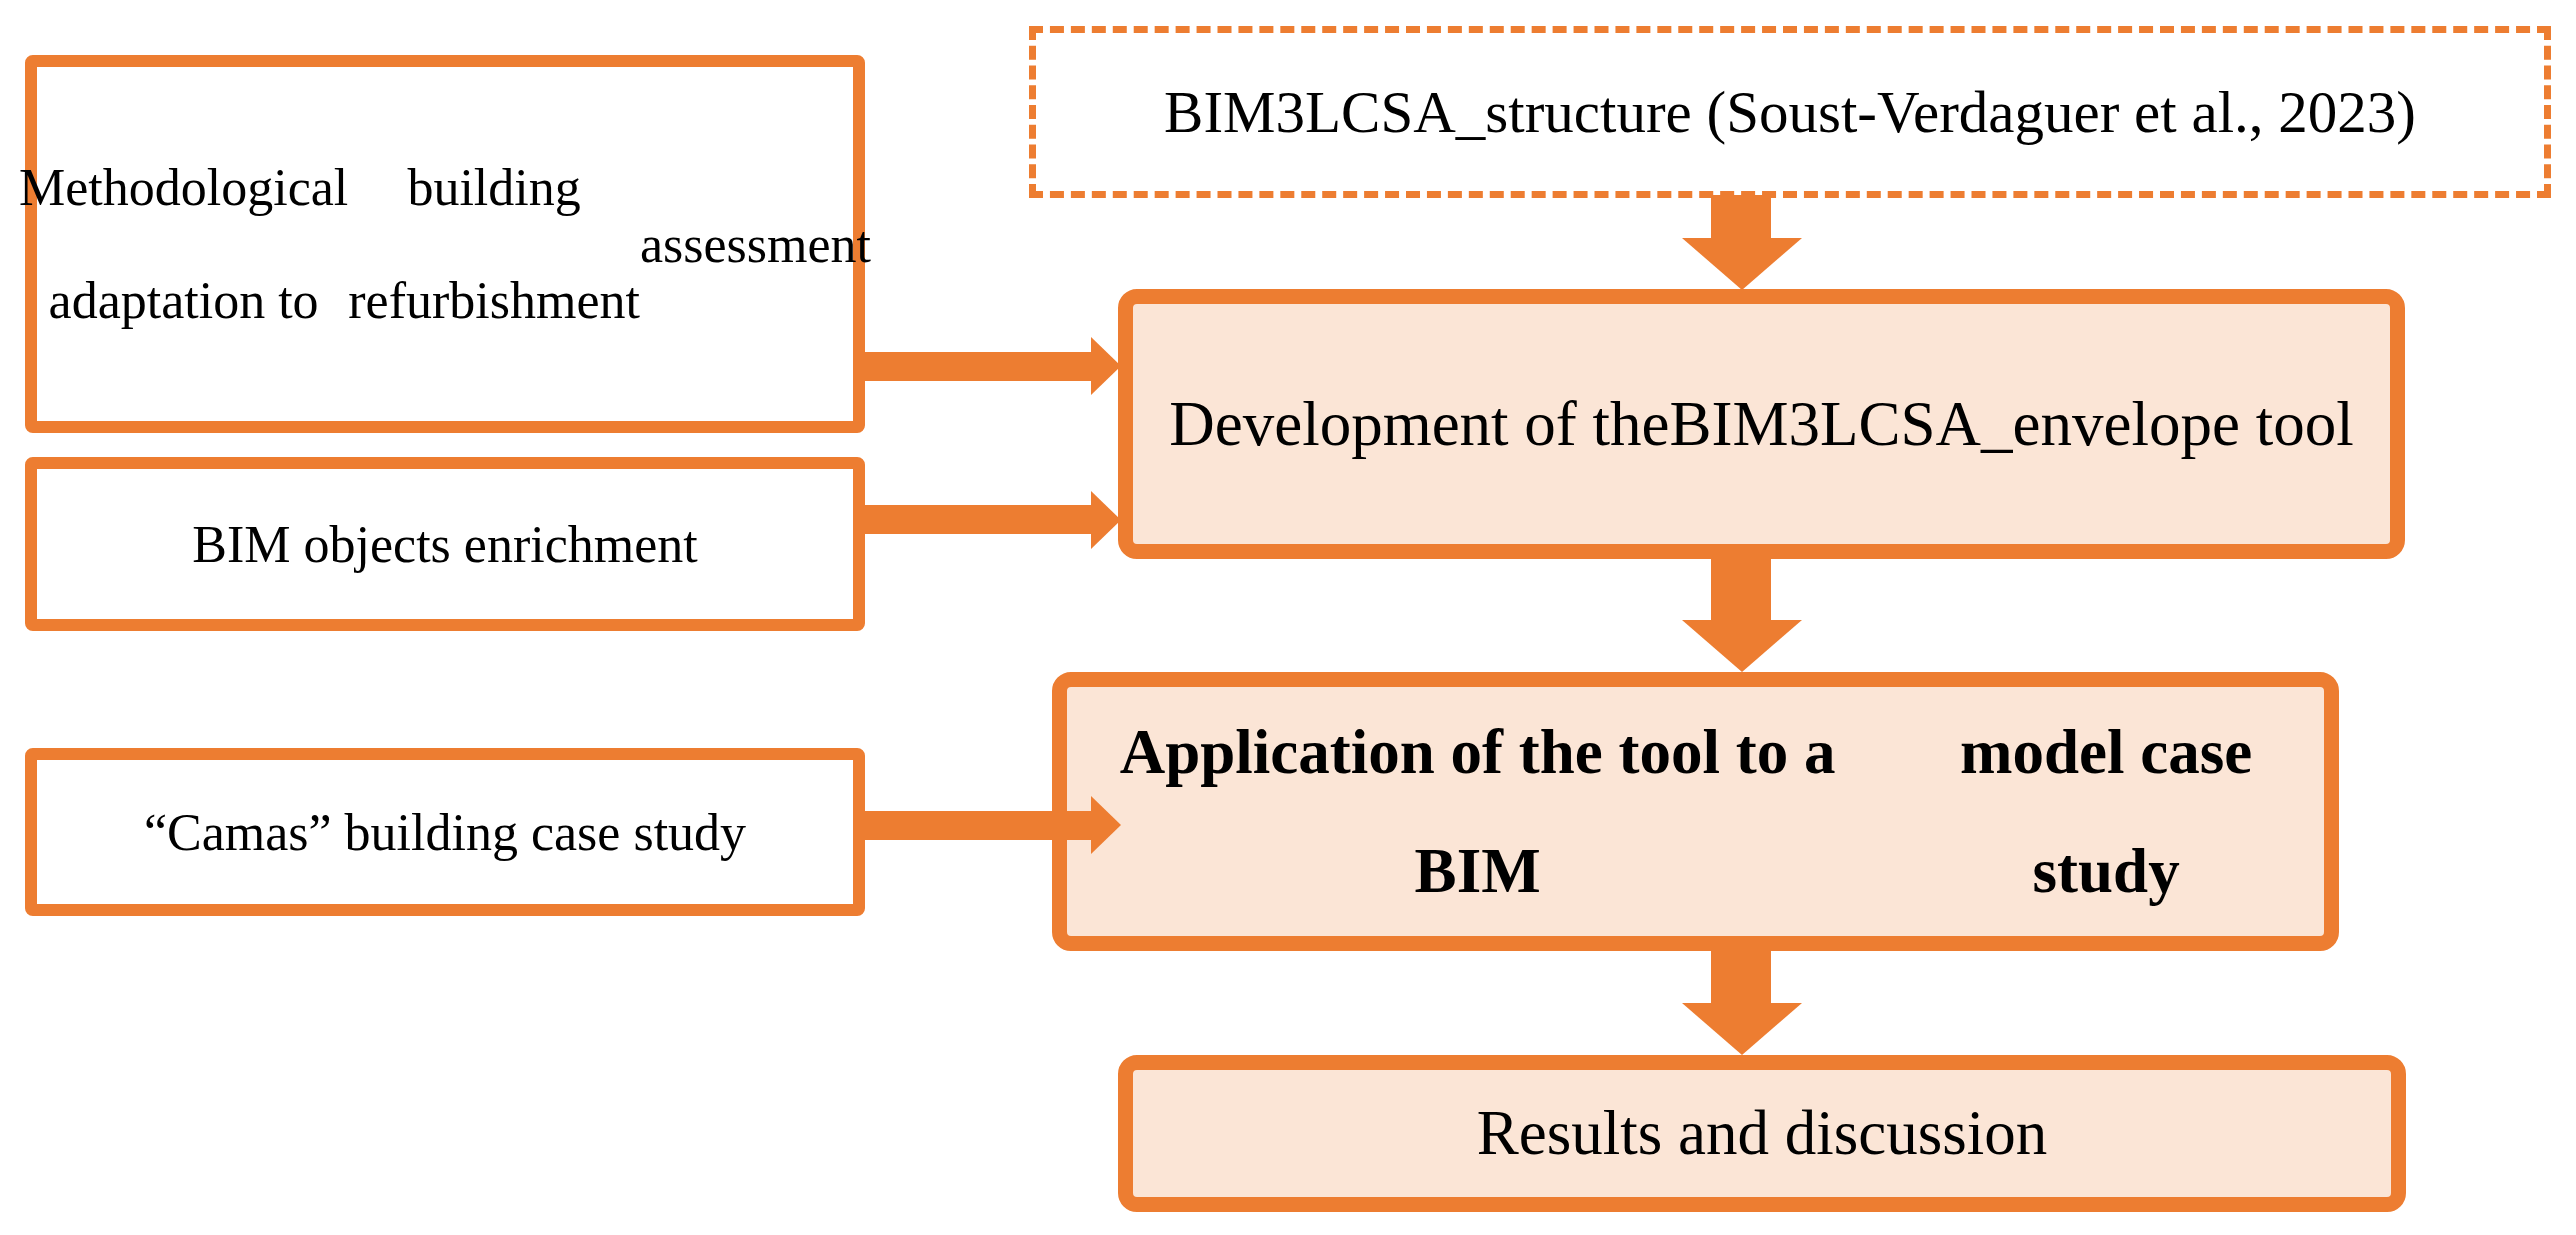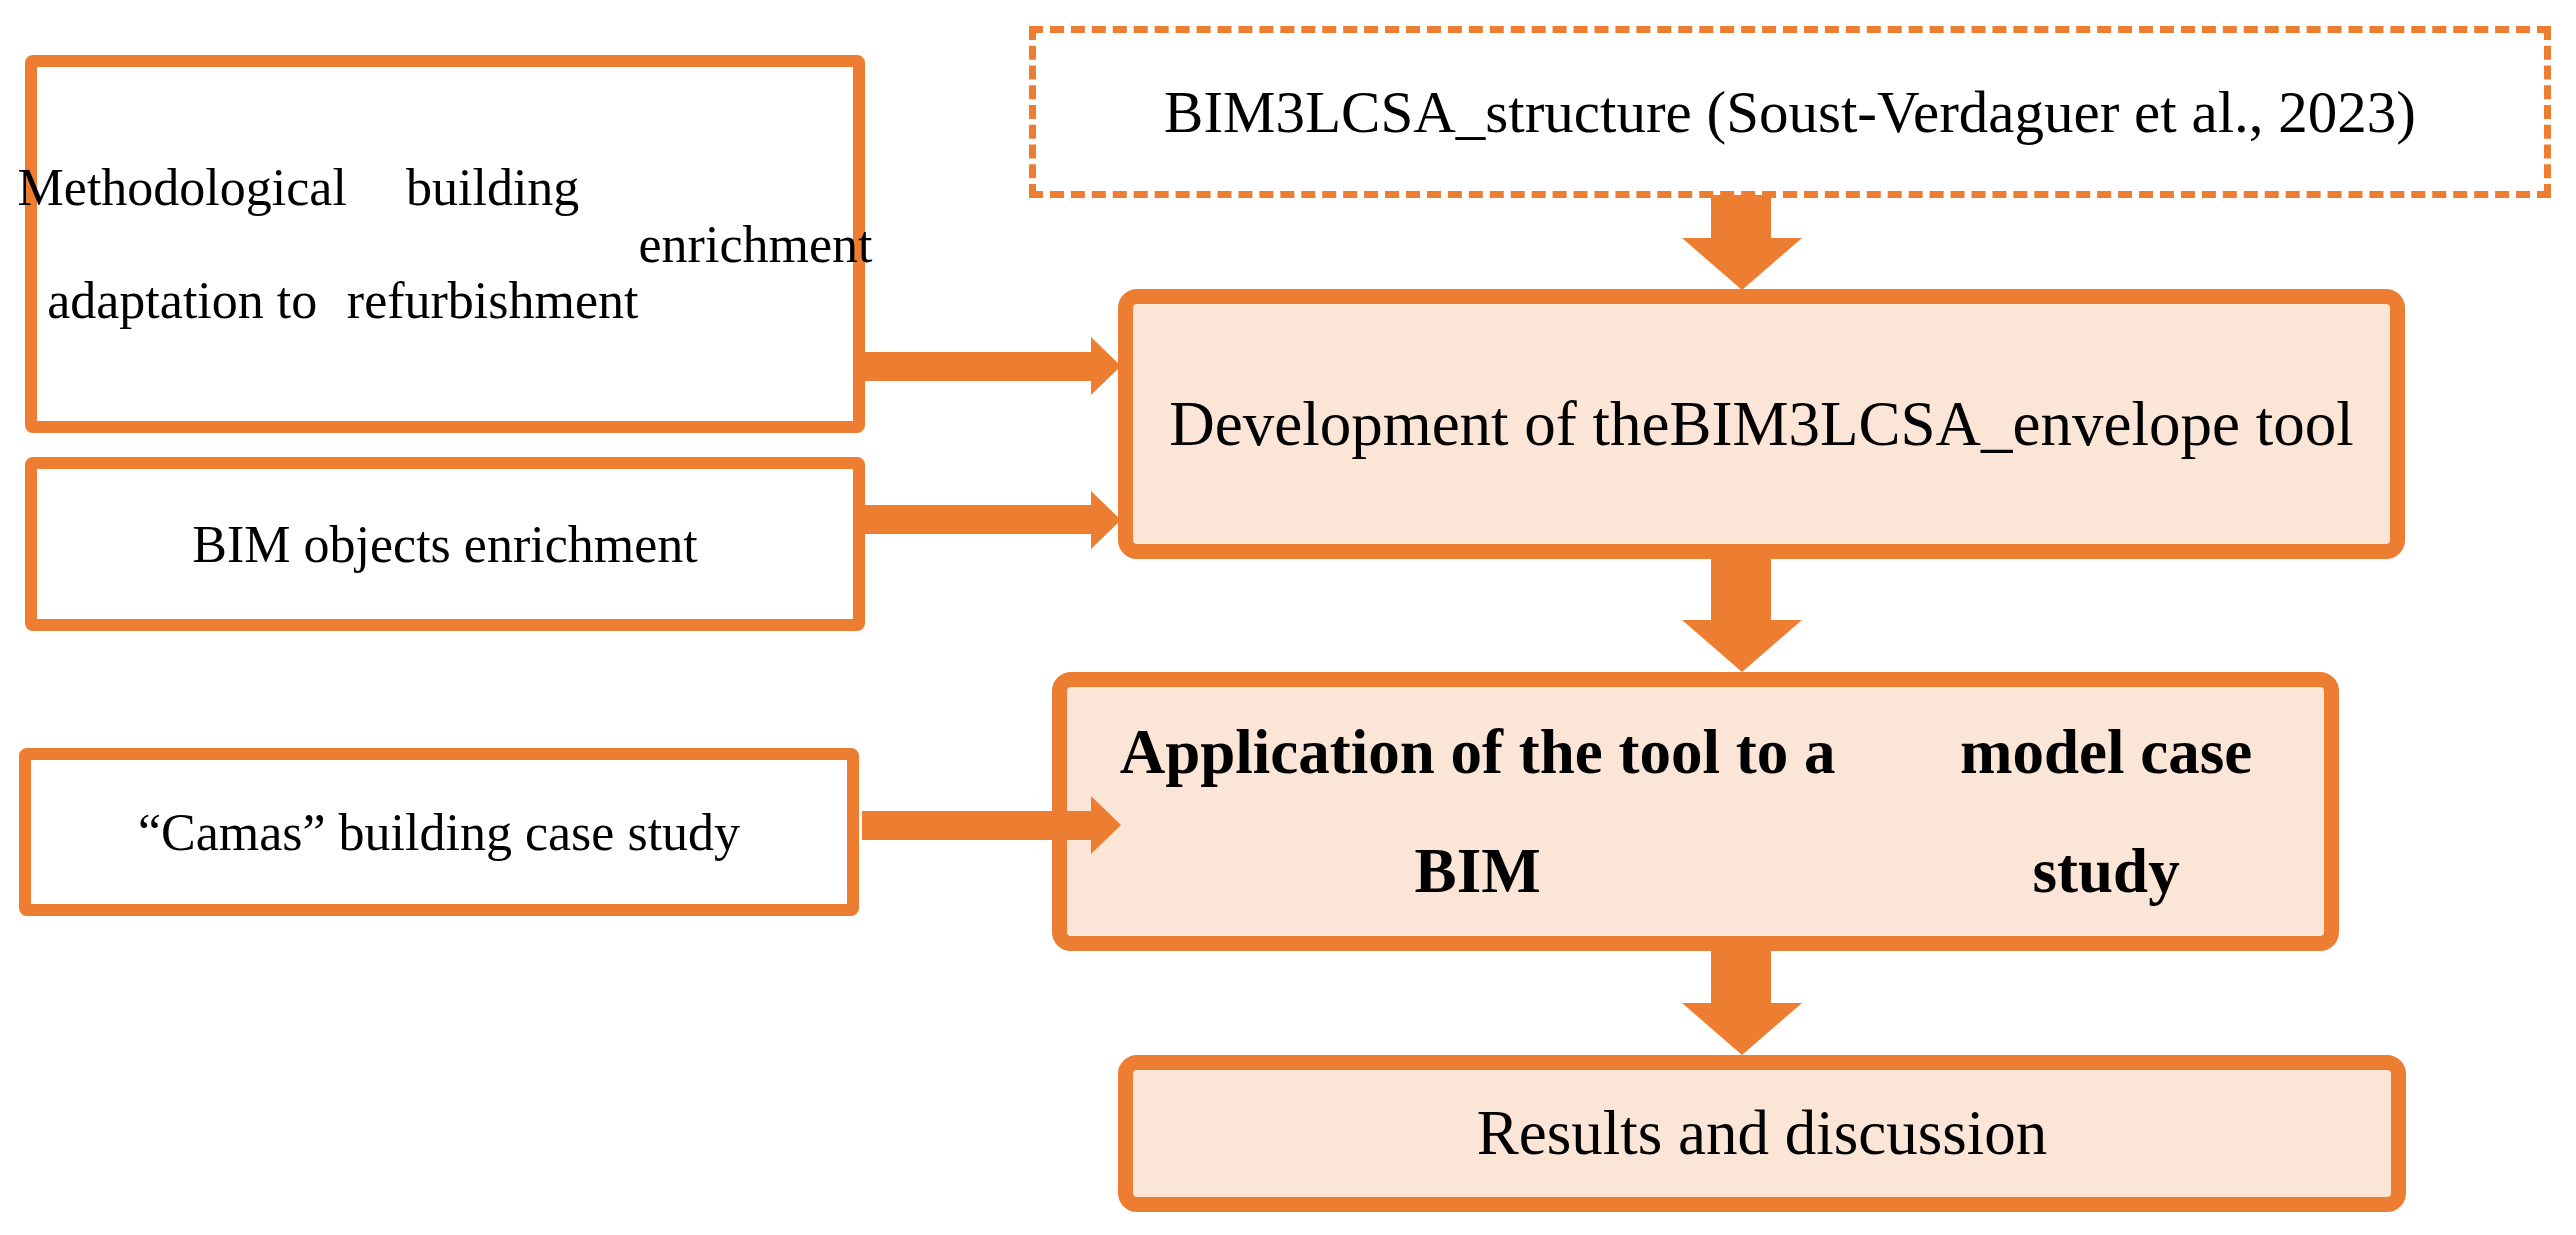--- a/index.html
+++ b/index.html
@@ -61,21 +61,21 @@
     width: 0; height: 0;
     border-left: 60px solid transparent;
     border-right: 60px solid transparent;
     border-top: 52px solid #ED7D31;
   }
 
   
   #box-reference      { left: 1029px; top: 26px;   width: 1522px; height: 172px; }
   #box-methodological { left: 25px;   top: 55px;   width: 840px; height: 378px; }
   #box-bim-objects    { left: 25px;   top: 457px;  width: 840px; height: 174px; }
-  #box-camas          { left: 19px;   top: 748px;  width: 840px; height: 168px; }
+  #box-camas          { left: 25px;   top: 748px;  width: 840px; height: 168px; }
   #box-development    { left: 1118px; top: 289px;  width: 1287px; height: 270px; }
   #box-application    { left: 1052px; top: 672px;  width: 1287px; height: 279px; font-weight: bold; }
   #box-results        { left: 1118px; top: 1055px; width: 1288px; height: 157px; }
 
   
   #arrow-methodological-stem { left: 862px; top: 352px;  width: 231px; }
   #arrow-methodological-head { left: 1091px; top: 337px; }
   #arrow-bim-objects-stem    { left: 862px; top: 505px;  width: 231px; }
   #arrow-bim-objects-head    { left: 1091px; top: 491px; }
   #arrow-camas-stem          { left: 862px; top: 811px; width: 231px; }
@@ -94,21 +94,21 @@
 
 <div id="figure">
 
   <div class="box dashed-box" id="box-reference">
     <span class="line">BIM3LCSA_structure (Soust-Verdaguer et al., 2023)</span>
   </div>
 
   <div class="box input-box" id="box-methodological">
     <span class="line">Methodological adaptation to</span>
     <span class="line">building refurbishment</span>
-    <span class="line">enrichment</span>
+    <span class="line">assessment</span>
   </div>
 
   <div class="box input-box" id="box-bim-objects">
     <span class="line">BIM objects enrichment</span>
   </div>
 
   <div class="box input-box" id="box-camas">
     <span class="line">“Camas” building case study</span>
   </div>
 

